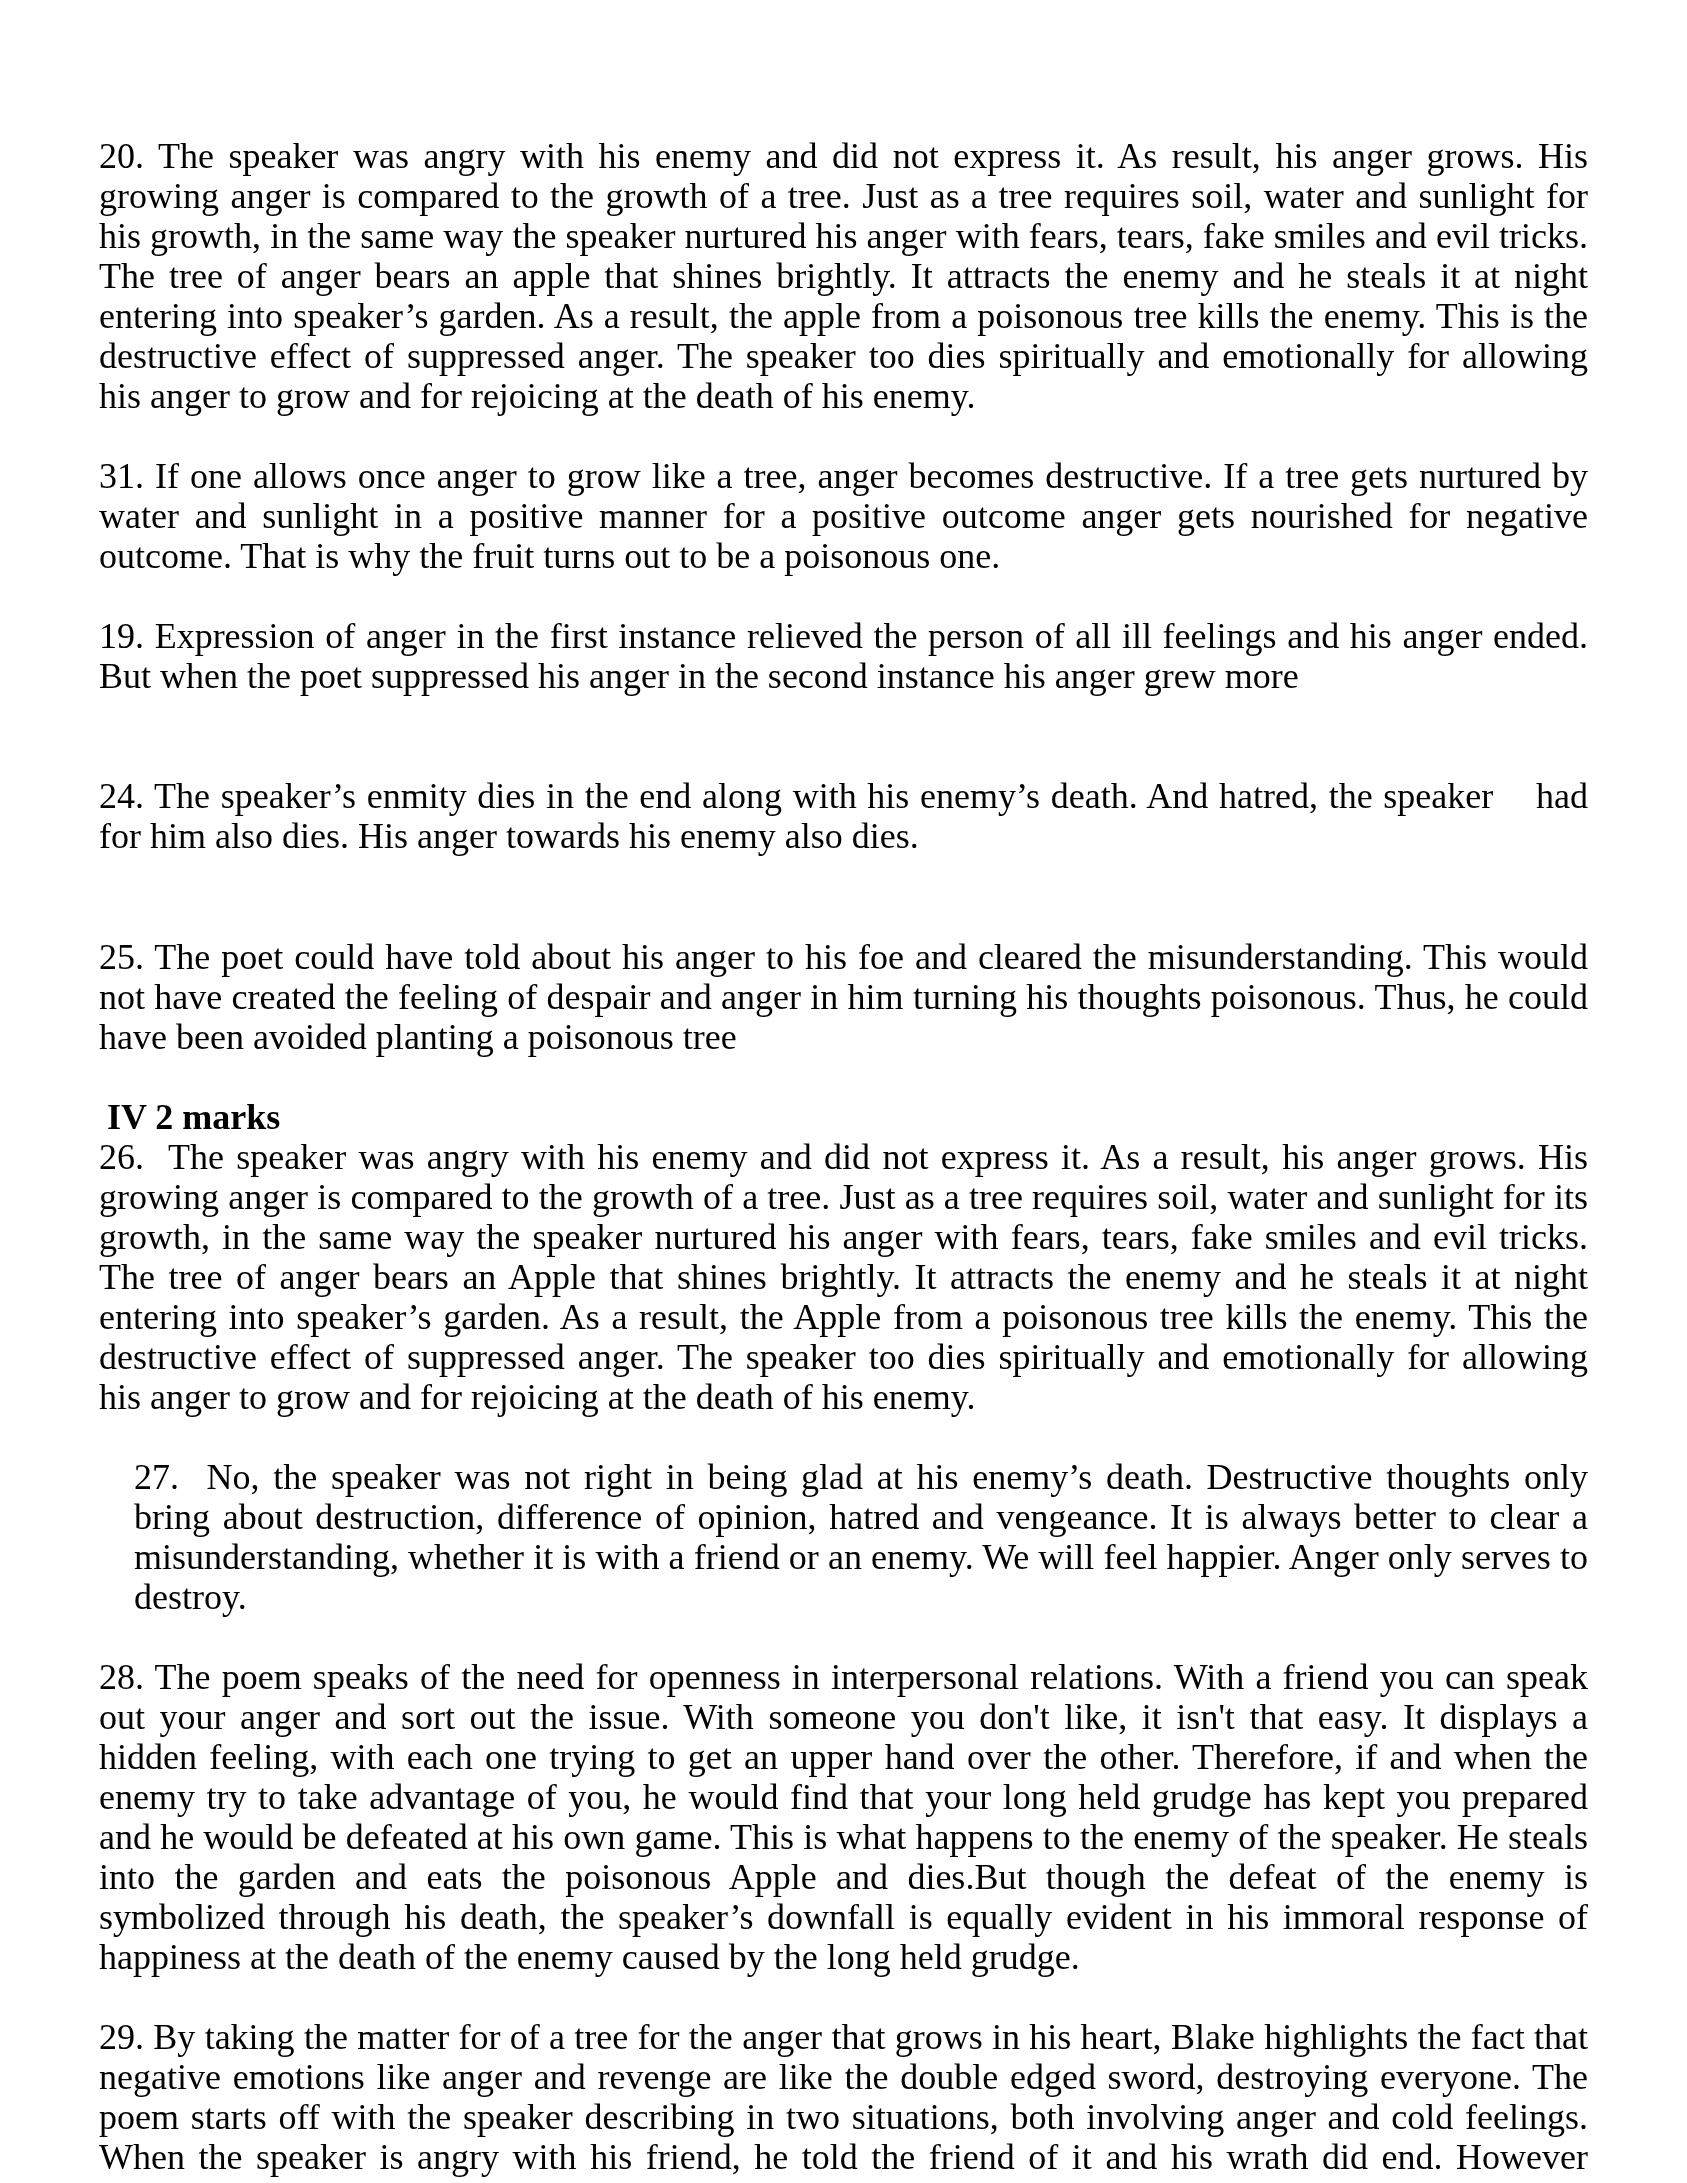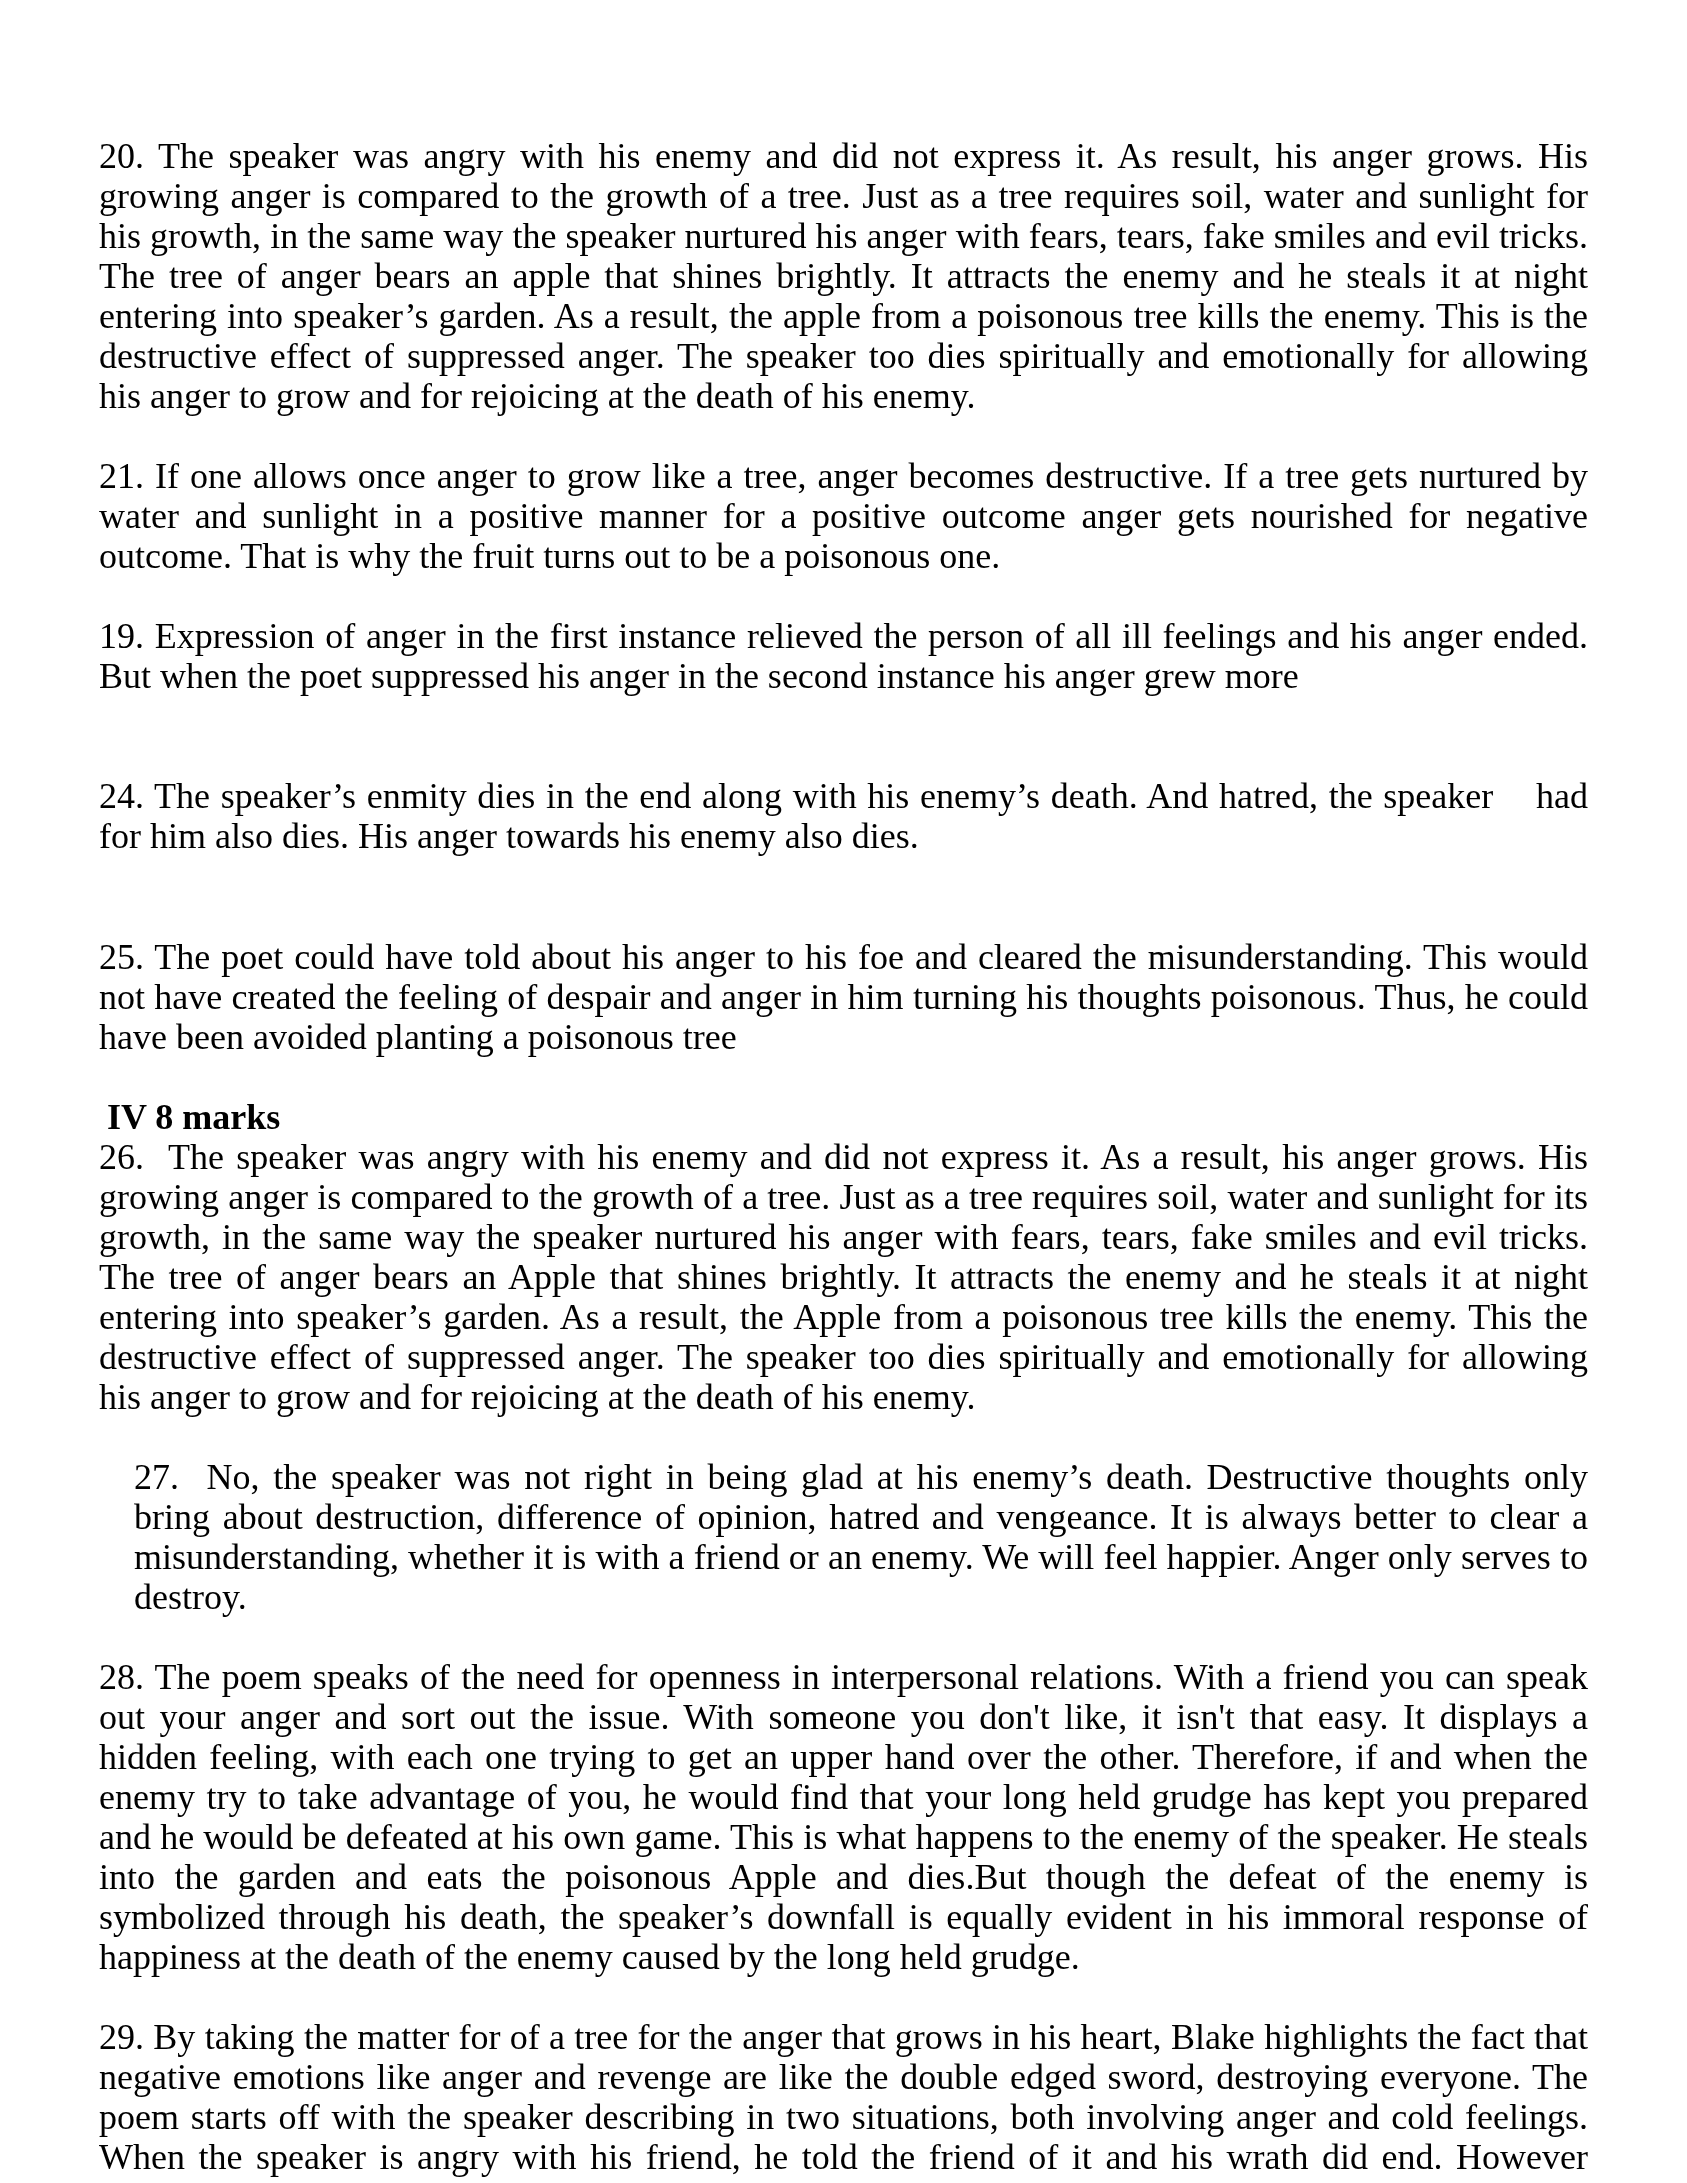--- a/index.html
+++ b/index.html
@@ -28,35 +28,35 @@
     }
   </style>
 </head>
 <body>
 
 <div class="page">
 
   <p class="para"><span>20.</span> <span>The speaker was angry with his enemy and did not express it. As result, his anger grows. His growing anger is compared to the growth of a tree. Just as a tree requires soil, water and sunlight for his growth, in the same way the speaker nurtured his anger with fears, tears, fake smiles and evil tricks. The tree of anger bears an apple that shines brightly. It attracts the enemy and he steals it at night entering into speaker’s garden. As a result, the apple from a poisonous tree kills the enemy. This is the destructive effect of suppressed anger. The speaker too dies spiritually and emotionally for allowing his anger to grow and for rejoicing at the death of his enemy.</span></p>
   <div class="gap"></div>
 
-  <p class="para"><span>21.</span> <span>If one allows once anger to grow like a tree, anger becomes destructive. If a tree gets nurtured by water and sunlight in a positive manner for a positive outcome anger gets nourished for negative outcome. That is why the fruit turns out to be a poisonous one.</span></p>
+  <p class="para"><span>31.</span> <span>If one allows once anger to grow like a tree, anger becomes destructive. If a tree gets nurtured by water and sunlight in a positive manner for a positive outcome anger gets nourished for negative outcome. That is why the fruit turns out to be a poisonous one.</span></p>
   <div class="gap"></div>
 
   <p class="para"><span>19.</span> <span>Expression of anger in the first instance relieved the person of all ill feelings and his anger ended. But when the poet suppressed his anger in the second instance his anger grew more</span></p>
   <div class="gap"></div>
 
   <div class="gap"></div>
 
   <p class="para" style="white-space: pre-wrap;"><span>24.</span> <span>The speaker’s enmity dies in the end along with his enemy’s death. And hatred, the speaker    had for him also dies. His anger towards his enemy also dies.</span></p>
   <div class="gap2"></div>
 
   <p class="para"><span>25.</span> <span>The poet could have told about his anger to his foe and cleared the misunderstanding. This would not have created the feeling of despair and anger in him turning his thoughts poisonous. Thus, he could have been avoided planting a poisonous tree</span></p>
   <div class="gap"></div>
 
-  <p class="heading">IV 8 marks</p>
+  <p class="heading">IV 2 marks</p>
 
   <p class="para" style="white-space: pre-wrap;"><span>26.</span> <span> The speaker was angry with his enemy and did not express it. As a result, his anger grows. His growing anger is compared to the growth of a tree. Just as a tree requires soil, water and sunlight for its growth, in the same way the speaker nurtured his anger with fears, tears, fake smiles and evil tricks. The tree of anger bears an Apple that shines brightly. It attracts the enemy and he steals it at night entering into speaker’s garden. As a result, the Apple from a poisonous tree kills the enemy. This the destructive effect of suppressed anger. The speaker too dies spiritually and emotionally for allowing his anger to grow and for rejoicing at the death of his enemy.</span></p>
   <div class="gap"></div>
 
   <p class="para" style="white-space: pre-wrap; margin-left: 35px;"><span>27.</span> <span> No, the speaker was not right in being glad at his enemy’s death. Destructive thoughts only bring about destruction, difference of opinion, hatred and vengeance. It is always better to clear a misunderstanding, whether it is with a friend or an enemy. We will feel happier. Anger only serves to destroy.</span></p>
   <div class="gap"></div>
 
   <p class="para"><span>28.</span> <span>The poem speaks of the need for openness in interpersonal relations. With a friend you can speak out your anger and sort out the issue. With someone you don't like, it isn't that easy. It displays a hidden feeling, with each one trying to get an upper hand over the other. Therefore, if and when the enemy try to take advantage of you, he would find that your long held grudge has kept you prepared and he would be defeated at his own game. This is what happens to the enemy of the speaker. He steals into the garden and eats the poisonous Apple and dies.But though the defeat of the enemy is symbolized through his death, the speaker’s downfall is equally evident in his immoral response of happiness at the death of the enemy caused by the long held grudge.</span></p>
   <div class="gap"></div>
 

